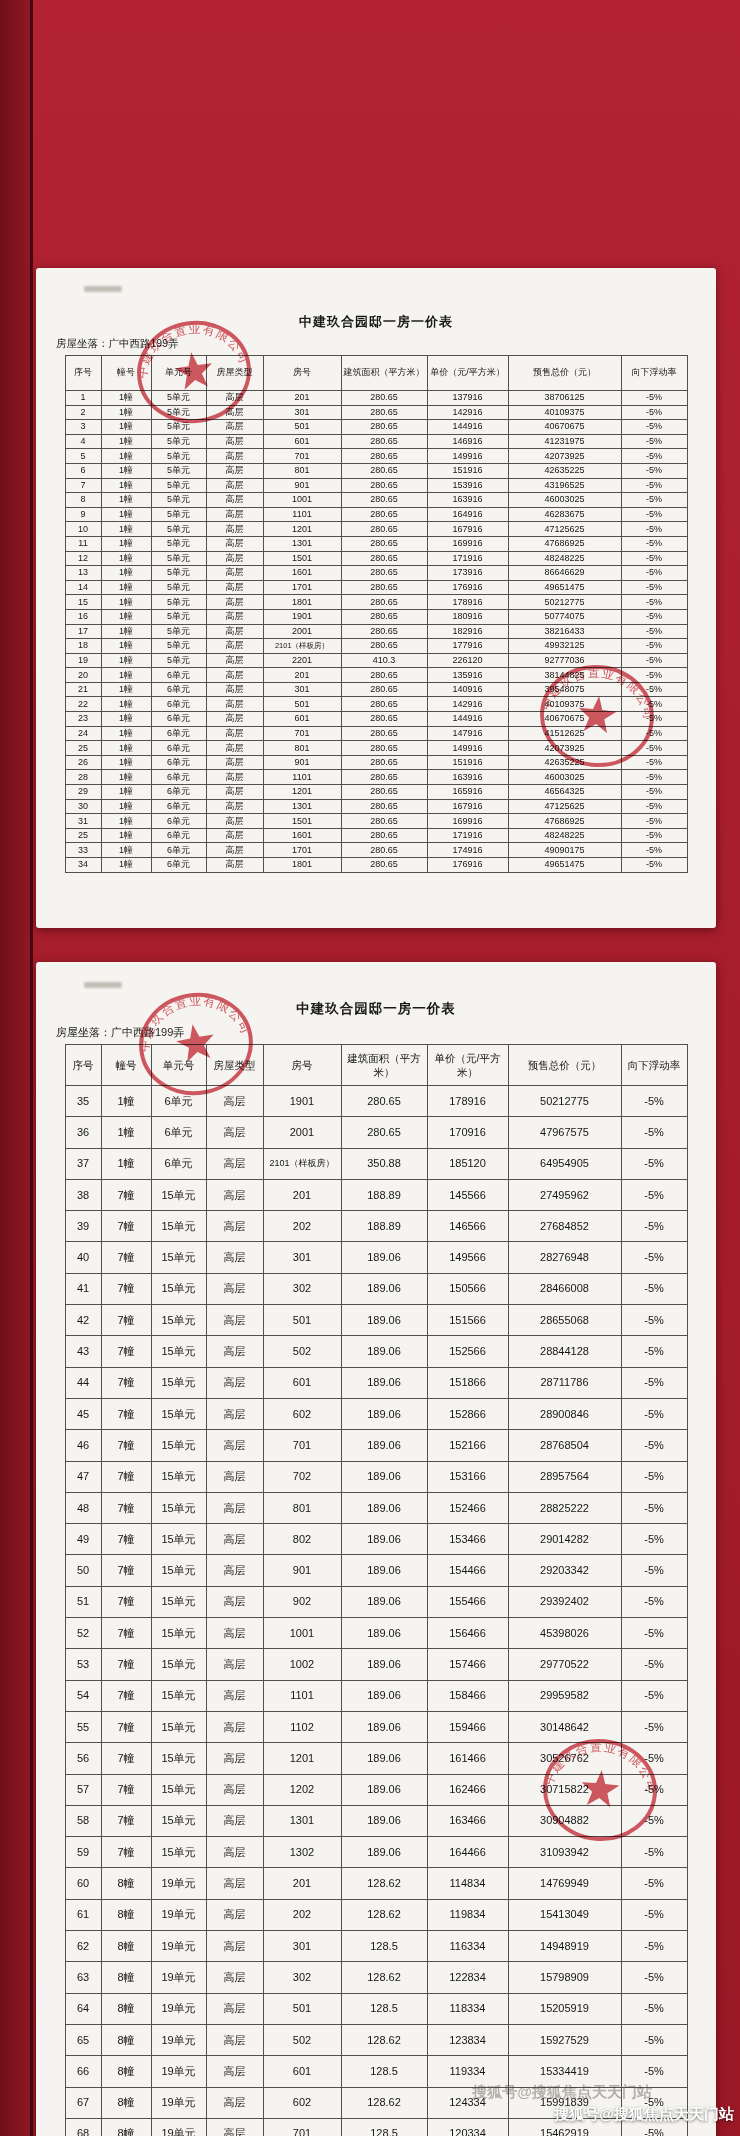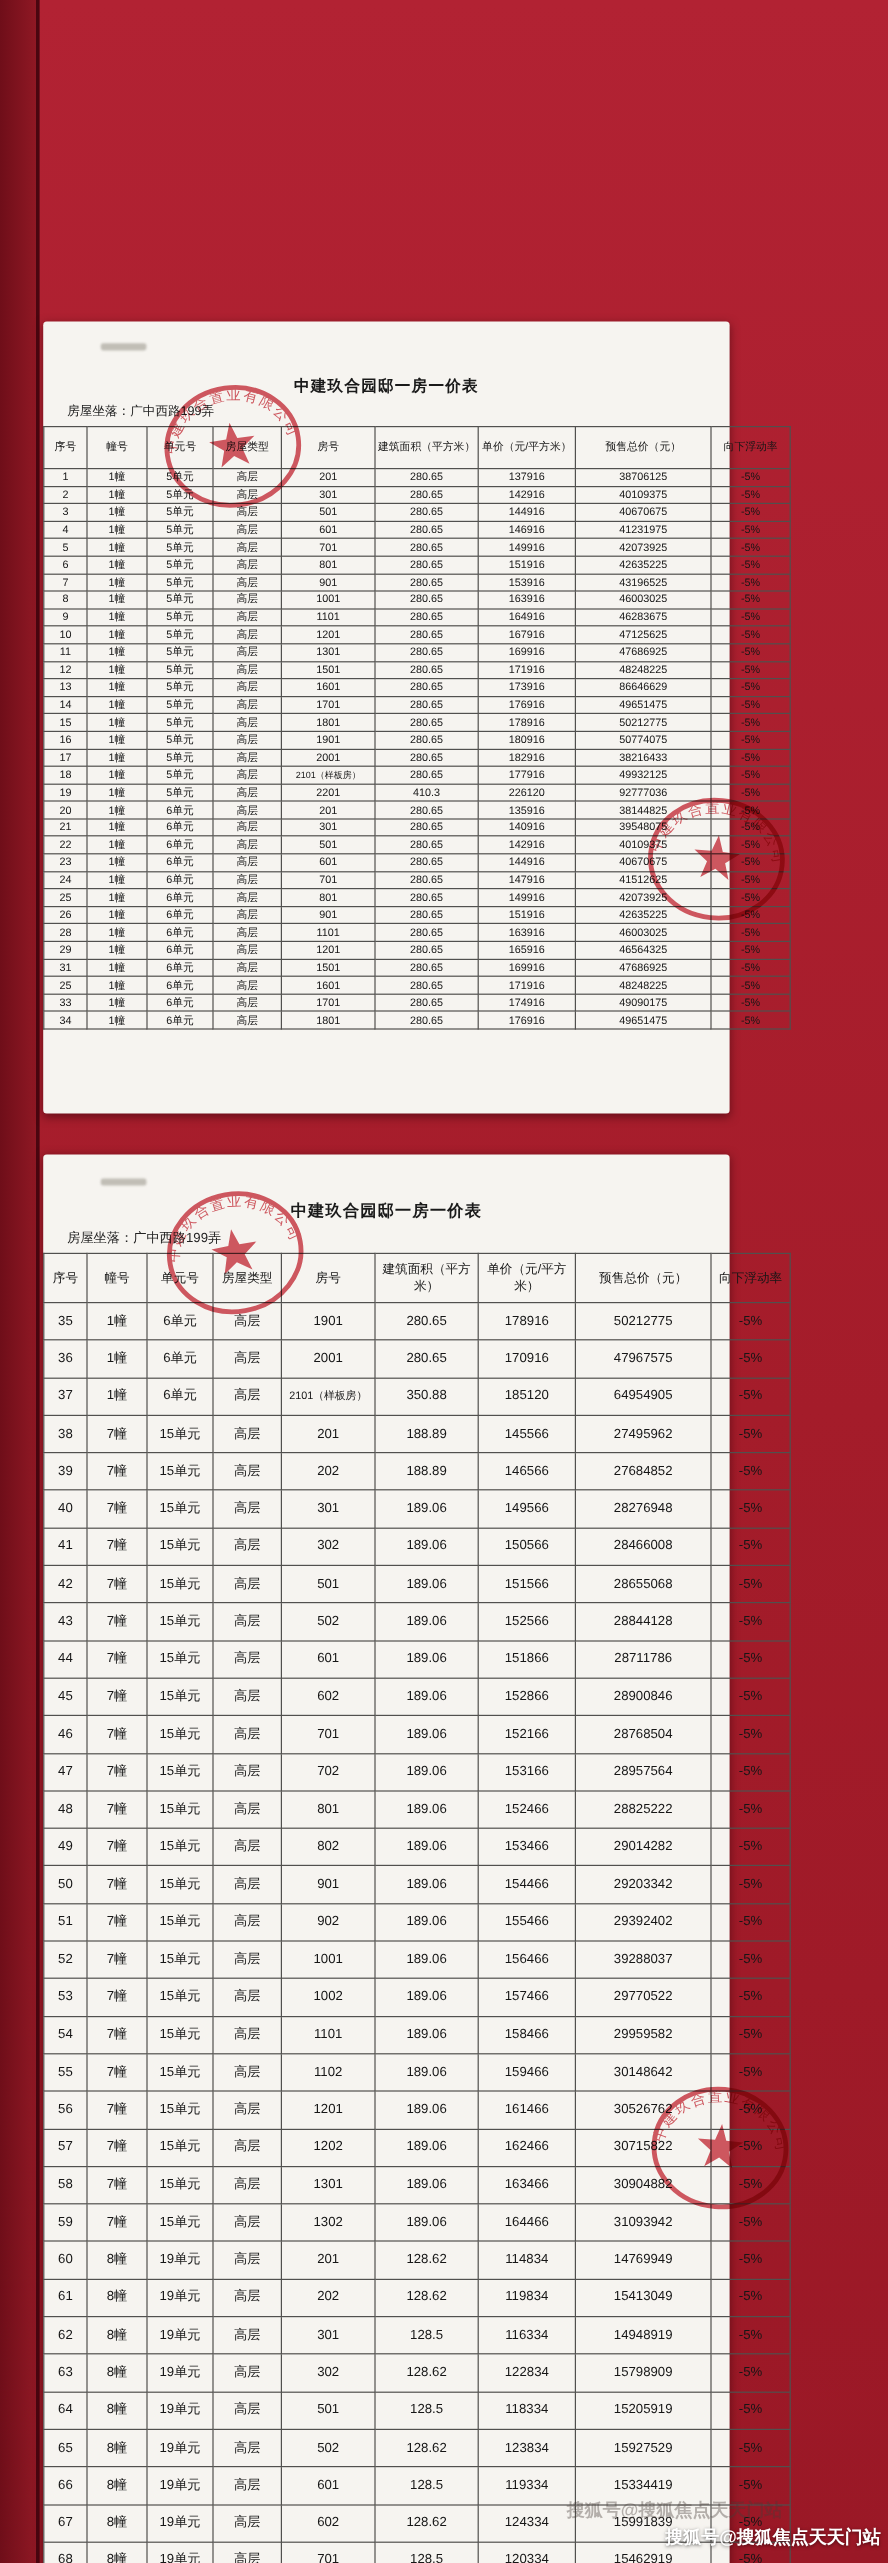--- a/index.html
+++ b/index.html
@@ -5,21 +5,21 @@
   html,body{margin:0;padding:0;}
   body{
     width:740px;height:2136px;position:relative;overflow:hidden;
     background:#a81d2b;
     font-family:"Liberation Sans","DejaVu Sans",sans-serif;
   }
   .canvas{position:absolute;inset:0;background:linear-gradient(180deg,#b22233 0%,#a41c2a 55%,#9a1826 100%);}
   .left-strip{position:absolute;left:0;top:0;bottom:0;width:30px;
     background:linear-gradient(90deg,#6f0e19,#8f1824);border-right:3px solid #4a0610;}
 
-  .page{position:absolute;left:36px;width:572px;background:#f6f4f0;border-radius:3px;
+  .page{position:absolute;left:36px;width:680px;background:#f6f4f0;border-radius:3px;
     box-shadow:0 2px 8px rgba(40,0,8,.5);}
   .p1{top:268px;height:660px;}
   .p2{top:962px;height:1200px;}
 
   .smudge{position:absolute;background:rgba(150,145,135,.55);filter:blur(1px);border-radius:2px;}
   .p1 .smudge{left:48px;top:18px;width:38px;height:6px;}
   .p2 .smudge{left:48px;top:20px;width:38px;height:6px;}
 
   .doc-title{text-align:center;font-weight:bold;color:#1a1a1a;letter-spacing:1px;}
   .p1 .doc-title{padding-top:46px;font-size:13px;line-height:16px;}
@@ -387,20 +387,31 @@
             <td>1幢</td>
             <td>6单元</td>
             <td>高层</td>
             <td>1201</td>
             <td>280.65</td>
             <td>165916</td>
             <td>46564325</td>
             <td>-5%</td>
           </tr>
           <tr>
+            <td>30</td>
+            <td>1幢</td>
+            <td>6单元</td>
+            <td>高层</td>
+            <td>1301</td>
+            <td>280.65</td>
+            <td>167916</td>
+            <td>47125625</td>
+            <td>-5%</td>
+          </tr>
+          <tr>
             <td>31</td>
             <td>1幢</td>
             <td>6单元</td>
             <td>高层</td>
             <td>1501</td>
             <td>280.65</td>
             <td>169916</td>
             <td>47686925</td>
             <td>-5%</td>
           </tr>
@@ -659,21 +670,21 @@
             <td>-5%</td>
           </tr>
           <tr>
             <td>52</td>
             <td>7幢</td>
             <td>15单元</td>
             <td>高层</td>
             <td>1001</td>
             <td>189.06</td>
             <td>156466</td>
-            <td>39288037</td>
+            <td>45398026</td>
             <td>-5%</td>
           </tr>
           <tr>
             <td>53</td>
             <td>7幢</td>
             <td>15单元</td>
             <td>高层</td>
             <td>1002</td>
             <td>189.06</td>
             <td>157466</td>

